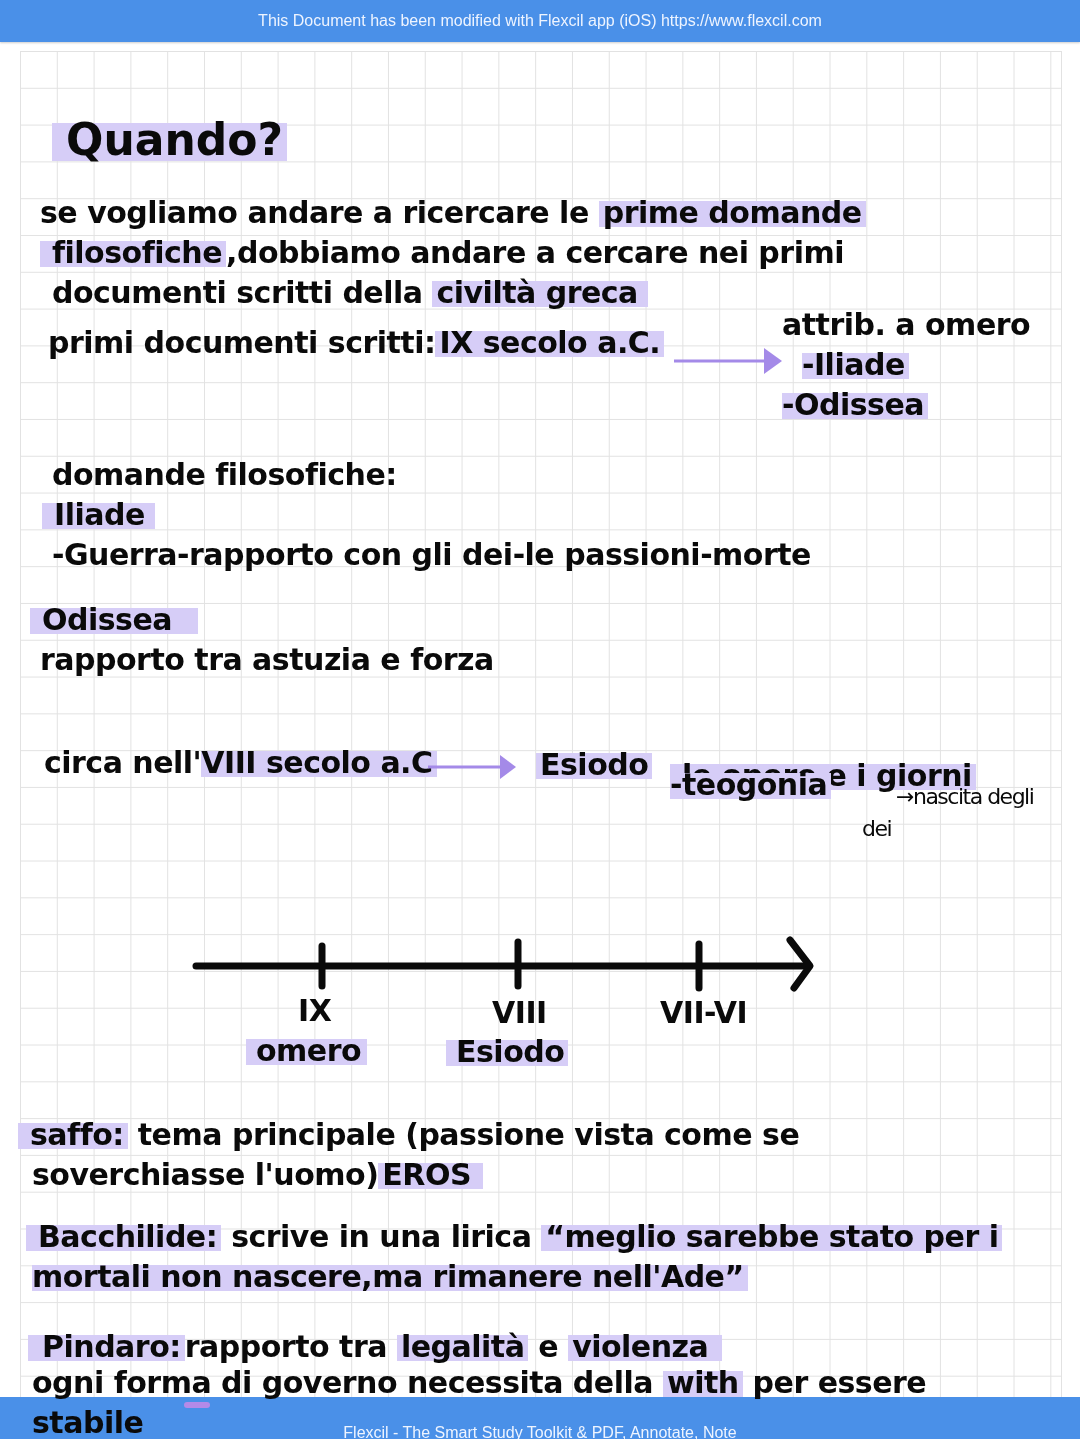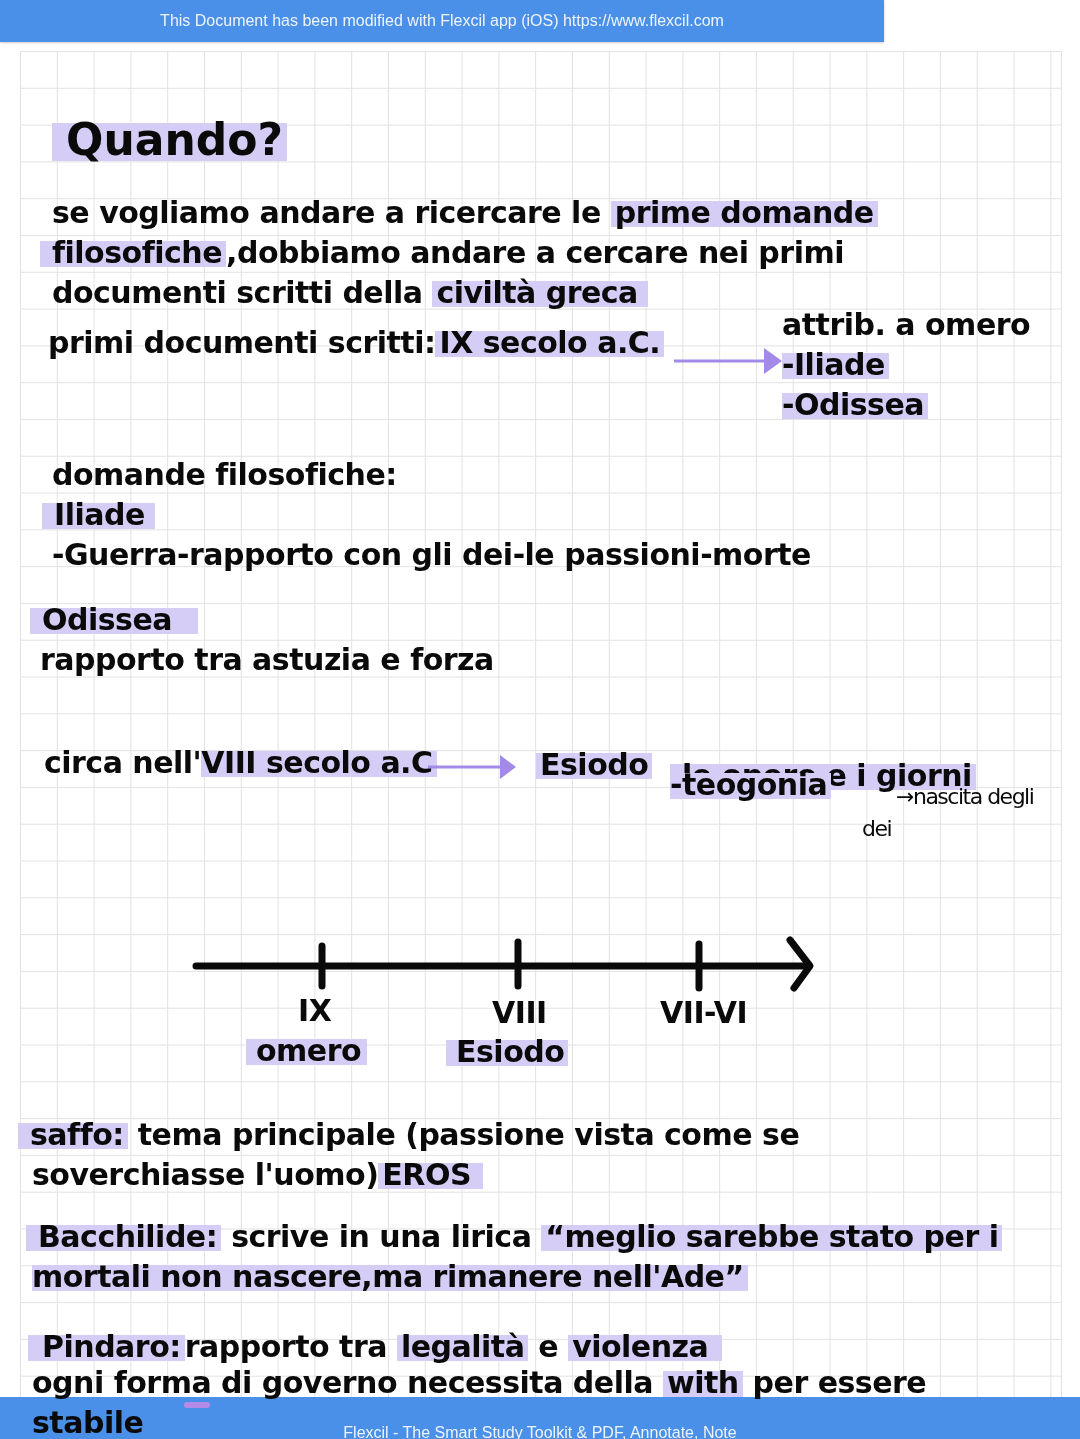--- a/index.html
+++ b/index.html
@@ -14,21 +14,21 @@
   }
   .grid {
     position:absolute; left:20px; top:51px; width:1041px; height:1346px;
     background-image:
       linear-gradient(to right, #e2e2e2 1px, transparent 1px),
       linear-gradient(to bottom, #e2e2e2 1px, transparent 1px);
     background-size:36.8px 36.8px;
     border-right:1px solid #e2e2e2;
   }
   .topbar {
-    position:absolute; left:0; top:0; width:884px; height:42px;
+    position:absolute; left:0; top:0; width:1080px; height:42px;
     background:#4a90e8; color:#eef4ff;
     font-family:"Liberation Sans", sans-serif; font-size:16px;
     display:flex; align-items:center; justify-content:center;
     box-shadow:0 1px 2px rgba(0,0,0,0.2); z-index:5;
   }
   .bottombar {
     position:absolute; left:0; top:1397px; width:1080px; height:55px;
     background:#4a90e8; color:#eef4ff;
     font-family:"Liberation Sans", sans-serif; font-size:16px;
     display:flex; align-items:center; justify-content:center;
@@ -55,39 +55,39 @@
   <span>This Document has been modified with Flexcil app (iOS) https://www.flexcil.com</span>
 </div>
 
 <div class="page"></div>
 <div class="grid"></div>
 
 <div class="t title" style="left:52px; top:118px;">
   <span class="hl" style="padding:0 4px 0 14px;">Quando?</span>
 </div>
 
-<div class="t" style="left:52px; top:198px;text-align:center;">
+<div class="t" style="left:40px; top:198px;text-align:center;">
   <span>se vogliamo andare a ricercare le</span>
   <span class="hl">prime domande</span>
 </div>
 <div class="t" style="left:40px; top:238px;"><span class="hl" style="padding-left:12px;">filosofiche</span><span>,dobbiamo andare a cercare nei primi</span></div>
 <div class="t" style="left:52px; top:278px;">
   <span>documenti scritti della</span>
   <span class="hl" style="padding-right:10px;">civiltà greca</span>
 </div>
 
 <div class="t" style="left:48px; top:328px;">
   <span>primi documenti scritti:</span><span class="hl">IX secolo a.C.</span>
 </div>
 <svg class="arrow" style="left:672px; top:346px;" width="112" height="30">
   <line x1="2" y1="15" x2="94" y2="15" stroke="#a48ae8" stroke-width="3"></line>
   <polygon points="92,2 110,15 92,28" fill="#a48ae8"></polygon>
 </svg>
 <div class="t" style="left:782px; top:310px;">attrib. a omero</div>
-<div class="t" style="left:782px; top:350px;"><span class="hl" style="padding-left:0;">-Iliade</span></div>
+<div class="t" style="left:782px; top:350px;"><span class="hl" style="padding-left:0;margin-left:20px;">-Iliade</span></div>
 <div class="t" style="left:782px; top:390px;"><span class="hl" style="padding-left:0;">-Odissea</span></div>
 
 <div class="t" style="left:52px; top:460px;">domande filosofiche:</div>
 <div class="t" style="left:42px; top:500px;"><span class="hl" style="padding:0 10px 0 12px;">Iliade</span></div>
 <div class="t" style="left:52px; top:540px;">-Guerra-rapporto con gli dei-le passioni-morte</div>
 <div class="t" style="left:30px; top:605px;"><span class="hl" style="padding:0 26px 0 12px;">Odissea</span></div>
 <div class="t" style="left:40px; top:645px;">rapporto tra astuzia e forza</div>
 
 <div class="t" style="left:44px; top:748px;">
   <span>circa nell'</span><span class="hl" style="padding-left:0;">VIII secolo a.C</span>

